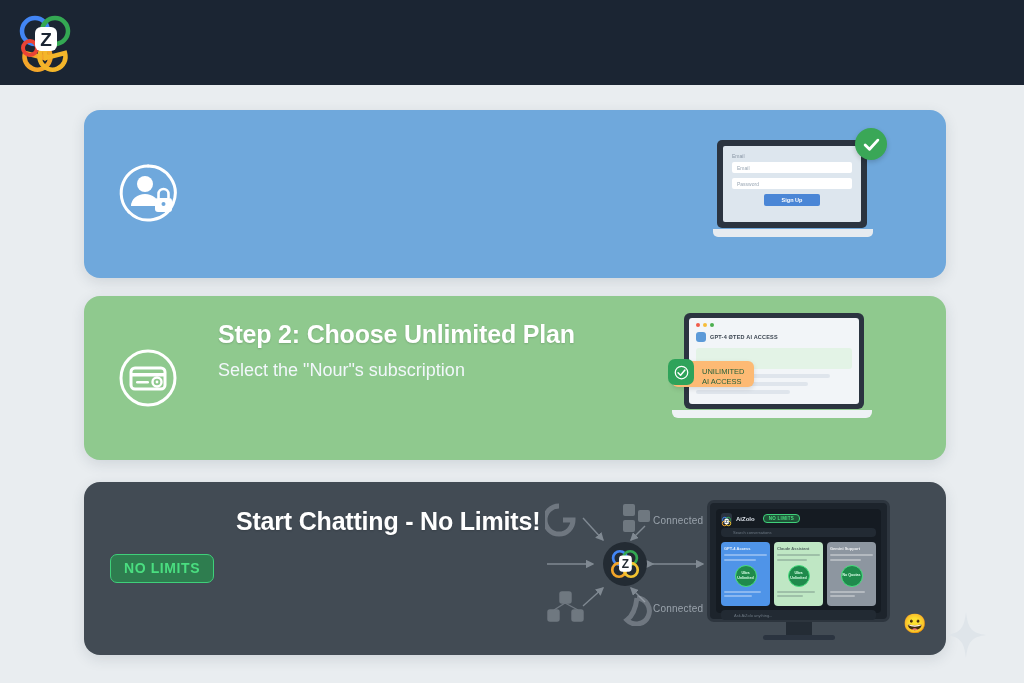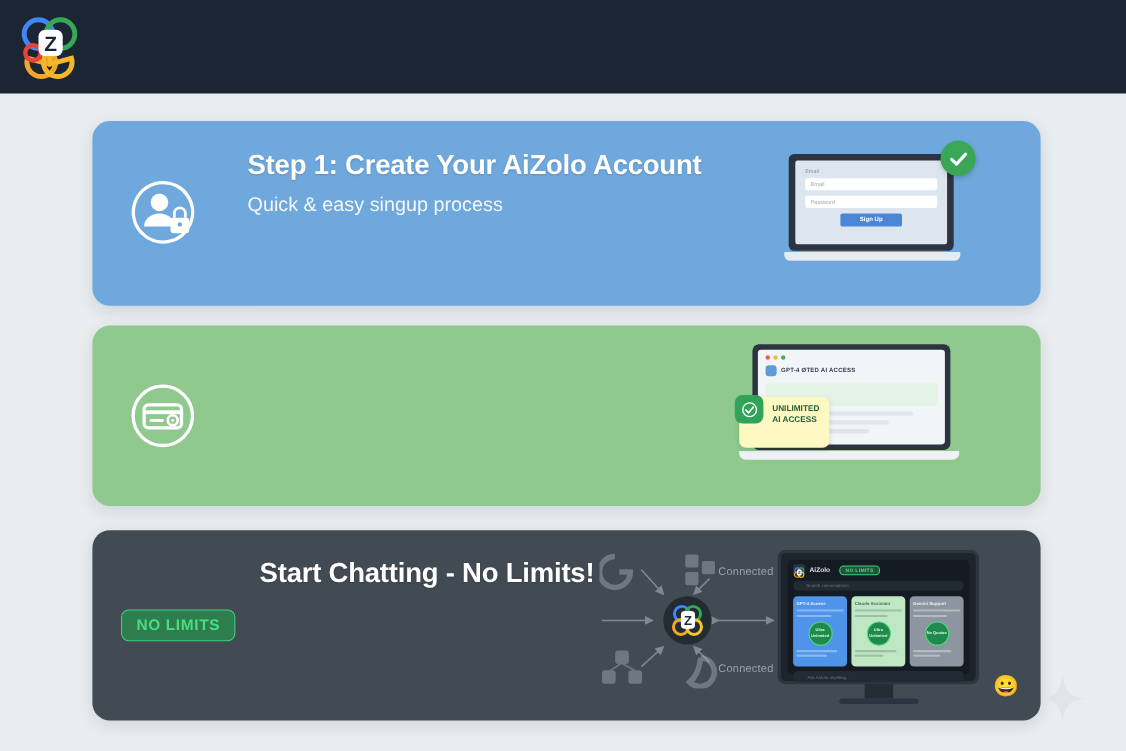--- a/index.html
+++ b/index.html
@@ -93,22 +93,22 @@
   .dots { display: flex; gap: 3px; margin-bottom: 5px; }
   .dot { width: 4px; height: 4px; border-radius: 50%; }
   .scr2-head { display: flex; align-items: center; gap: 4px; margin-bottom: 6px; }
   .scr2-logo { width: 10px; height: 10px; border-radius: 3px; background: #5c9ad8; }
   .scr2-title { font-size: 5.5px; font-weight: bold; color: #39434f; letter-spacing: .2px; }
   .plan-row { height: 21px; background: #e3f3e6; border-radius: 3px; margin-bottom: 5px; }
   .blurline { height: 4px; background: #dfe5ec; border-radius: 2px; margin-bottom: 4px; }
   .blurline.w1 { width: 86%; } .blurline.w2 { width: 60%; } .blurline.w3 { width: 72%; }
   .unl-badge {
     position: absolute; left: 0px; top: 48px;
-    background: #fef9c3; border-radius: 6px; padding: 6px 9px 20px 30px;
-    color: #24603a; font-size: 7.5px; font-weight: bold; line-height: 1.3;
+    background: #fdba74; border-radius: 6px; padding: 6px 9px 0 30px;
+    color: #24603a; font-size: 7.5px; font-weight: normal; line-height: 1.3;
     box-shadow: 0 2px 5px rgba(0,0,0,.12);
   }
   .unl-check {
     position: absolute; left: -4px; top: -2px;
     width: 26px; height: 26px; border-radius: 7px; background: #2fa35a;
     display: flex; align-items: center; justify-content: center;
   }
   .base2 { width: 200px; height: 8px; background: #eef2f5; border-radius: 0 0 6px 6px; margin-top: 1px; }
 
   
@@ -194,24 +194,20 @@
       <path d="M31 4 a27 27 0 1 1 -19 46" fill="none" stroke="#fff" stroke-width="3" stroke-linecap="round"></path>
       <path d="M12 50 a27 27 0 0 1 19 -46" fill="none" stroke="#fff" stroke-width="3" stroke-linecap="round"></path>
       <circle cx="28" cy="22" r="8" fill="#ffffff"></circle>
       <path d="M14 44 a14 12 0 0 1 28 0 z" fill="#ffffff"></path>
       <rect x="38" y="36" width="17" height="14" rx="3" fill="#ffffff"></rect>
       <path d="M41.5 36 v-4 a5 5 0 0 1 10 0 v4" fill="none" stroke="#ffffff" stroke-width="2.6"></path>
       <circle cx="46.5" cy="42" r="2" fill="#6fa8dc"></circle>
     </svg>
   </div>
 
-  <div class="card-text c1-text">
-    <div class="card-title">Step 1: Create Your AiZolo Account</div>
-    <div class="card-sub">Quick &amp; easy singup process</div>
-  </div>
 
   <div class="laptop1">
     <div class="lid1">
       <div class="screen1">
         <div class="field-label">Email</div>
         <div class="field-box">Email</div>
         <div class="field-box">Password</div>
         <div class="signup-btn">Sign Up</div>
       </div>
     </div>
@@ -229,20 +225,24 @@
     <svg viewBox="0 0 62 62" width="62" height="62">
       <circle cx="31" cy="31" r="27" fill="none" stroke="#ffffff" stroke-width="3"></circle>
       <rect x="14" y="21" width="34" height="21" rx="4" fill="none" stroke="#ffffff" stroke-width="3"></rect>
       <rect x="14" y="26" width="34" height="3.5" fill="#ffffff"></rect>
       <rect x="19" y="34" width="13" height="2.6" rx="1.3" fill="#ffffff"></rect>
       <circle cx="40" cy="35" r="4.5" fill="none" stroke="#ffffff" stroke-width="2.4"></circle>
       <circle cx="40" cy="35" r="1.4" fill="#ffffff"></circle>
     </svg>
   </div>
 
+  <div class="card-text c2-text">
+    <div class="card-title">Step 2: Choose Unlimited Plan</div>
+    <div class="card-sub">Select the "Nour"s subscription</div>
+  </div>
 
   <div class="laptop2">
     <div class="lid2">
       <div class="screen2">
         <div class="dots">
           <span class="dot" style="background:#f05c4a"></span>
           <span class="dot" style="background:#f7bd3a"></span>
           <span class="dot" style="background:#4caf50"></span>
         </div>
         <div class="scr2-head">

